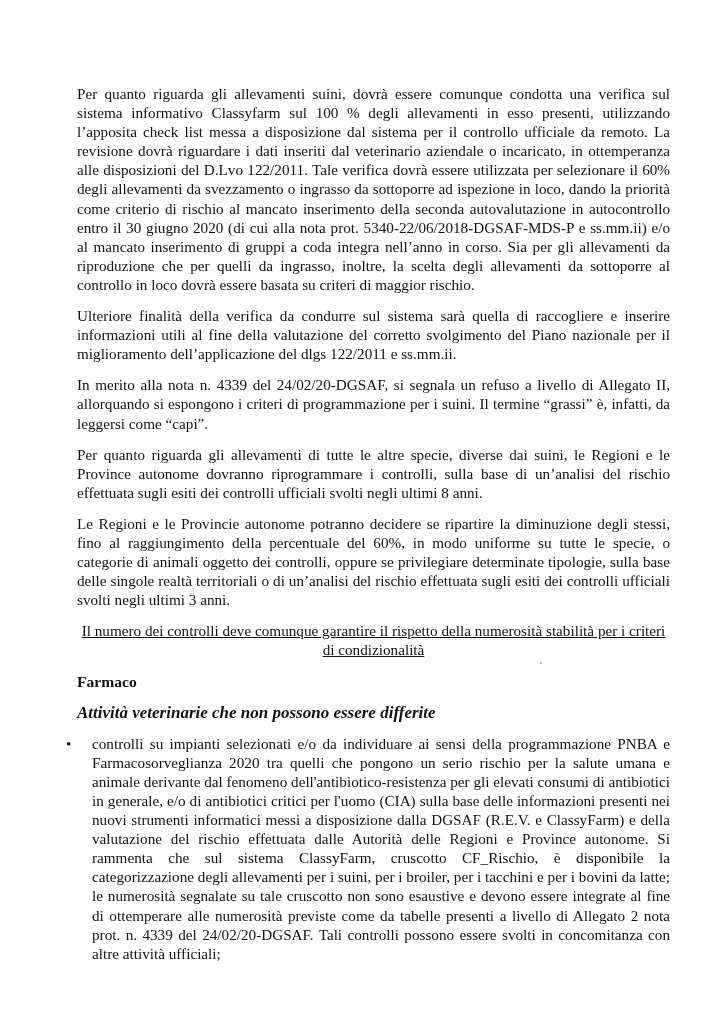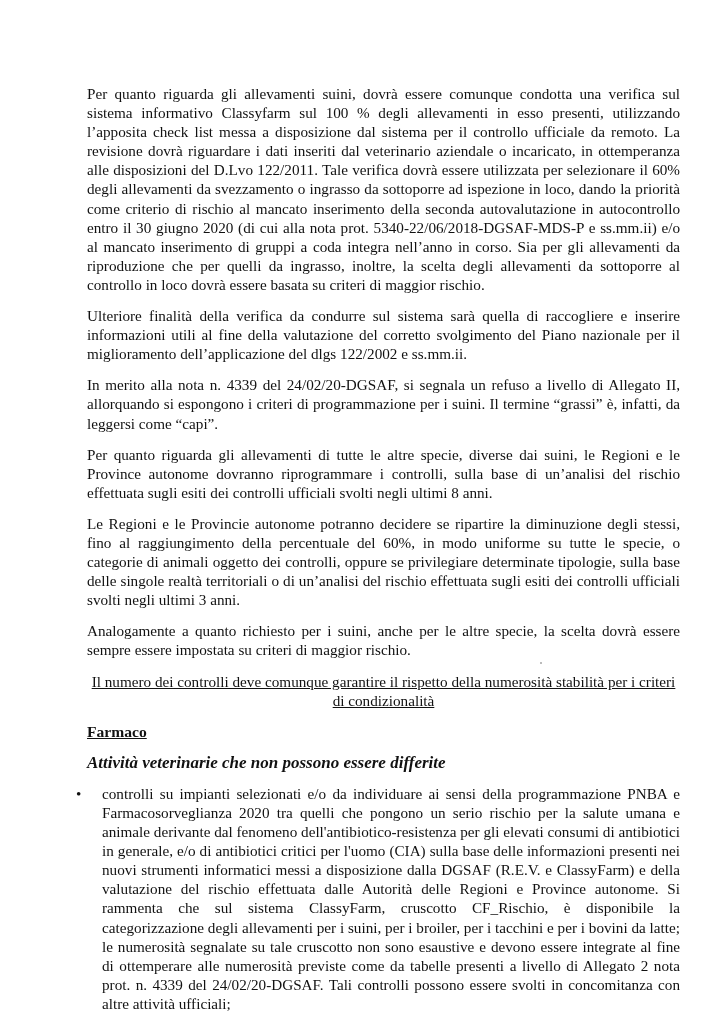--- a/index.html
+++ b/index.html
@@ -1,41 +1,40 @@
 <!DOCTYPE html>
 <html><head>
 <meta charset="utf-8">
 <style>
   html, body { margin: 0; padding: 0; background: #ffffff; }
   body { width: 725px; height: 1024px; position: relative; overflow: hidden; }
   .page {
-    position: absolute; left: 87px; top: 84px; width: 593px;
+    position: absolute; left: 77px; top: 84px; width: 593px;
     font-family: "Liberation Serif", "DejaVu Serif", serif;
     font-size: 15.2px; line-height: 19.1px; color: #111;
     text-align: justify;
   }
   .page p { margin: 0 0 12px 0; }
   .underline { text-decoration: underline; text-align: center; }
-  .heading { font-weight: bold; text-decoration: underline; margin: 0 0 12px 0; font-size: 15.6px; }
+  .heading { font-weight: bold; margin: 0 0 12px 0; font-size: 15.6px; }
   .subheading { font-weight: bold; font-style: italic; margin: 0 0 12px 0; font-size: 17px; }
   ul.bullets { list-style: none; margin: 0; padding: 0; }
   ul.bullets li { position: relative; padding-left: 15px; }
   ul.bullets li .bullet { position: absolute; left: -11px; top: 0; }
   .dot { position: absolute; left: 540px; top: 662px; width: 2px; height: 2px; background: #bbb; }
 </style>
 </head>
 <body>
 
 <div class="page">
   <p>Per quanto riguarda gli allevamenti suini, dovrà essere comunque condotta una verifica sul sistema informativo Classyfarm sul 100 % degli allevamenti in esso presenti, utilizzando l’apposita check list messa a disposizione dal sistema per il controllo ufficiale da remoto. La revisione dovrà riguardare i dati inseriti dal veterinario aziendale o incaricato, in ottemperanza alle disposizioni del D.Lvo 122/2011. Tale verifica dovrà essere utilizzata per selezionare il 60% degli allevamenti da svezzamento o ingrasso da sottoporre ad ispezione in loco, dando la priorità come criterio di rischio al mancato inserimento della seconda autovalutazione in autocontrollo entro il 30 giugno 2020 (di cui alla nota prot. 5340-22/06/2018-DGSAF-MDS-P e ss.mm.ii) e/o al mancato inserimento di gruppi a coda integra nell’anno in corso. Sia per gli allevamenti da riproduzione che per quelli da ingrasso, inoltre, la scelta degli allevamenti da sottoporre al controllo in loco dovrà essere basata su criteri di maggior rischio.</p>
-  <p>Ulteriore finalità della verifica da condurre sul sistema sarà quella di raccogliere e inserire informazioni utili al fine della valutazione del corretto svolgimento del Piano nazionale per il miglioramento dell’applicazione del dlgs 122/2002 e ss.mm.ii.</p>
+  <p>Ulteriore finalità della verifica da condurre sul sistema sarà quella di raccogliere e inserire informazioni utili al fine della valutazione del corretto svolgimento del Piano nazionale per il miglioramento dell’applicazione del dlgs 122/2011 e ss.mm.ii.</p>
   <p>In merito alla nota n. 4339 del 24/02/20-DGSAF, si segnala un refuso a livello di Allegato II, allorquando si espongono i criteri di programmazione per i suini. Il termine “grassi” è, infatti, da leggersi come “capi”.</p>
   <p>Per quanto riguarda gli allevamenti di tutte le altre specie, diverse dai suini, le Regioni e le Province autonome dovranno riprogrammare i controlli, sulla base di un’analisi del rischio effettuata sugli esiti dei controlli ufficiali svolti negli ultimi 8 anni.</p>
   <p>Le Regioni e le Provincie autonome potranno decidere se ripartire la diminuzione degli stessi, fino al raggiungimento della percentuale del 60%, in modo uniforme su tutte le specie, o categorie di animali oggetto dei controlli, oppure se privilegiare determinate tipologie, sulla base delle singole realtà territoriali o di un’analisi del rischio effettuata sugli esiti dei controlli ufficiali svolti negli ultimi 3 anni.</p>
-  <p>Analogamente a quanto richiesto per i suini, anche per le altre specie, la scelta dovrà essere sempre essere impostata su criteri di maggior rischio.</p>
   <p class="underline">Il numero dei controlli deve comunque garantire il rispetto della numerosità stabilità per i criteri di condizionalità</p>
   <div class="heading">Farmaco</div>
   <div class="subheading">Attività veterinarie che non possono essere differite</div>
   <ul class="bullets">
     <li>
       <span class="bullet">•</span>
       <span>controlli su impianti selezionati e/o da individuare ai sensi della programmazione PNBA e Farmacosorveglianza 2020 tra quelli che pongono un serio rischio per la salute umana e animale derivante dal fenomeno dell'antibiotico-resistenza per gli elevati consumi di antibiotici in generale, e/o di antibiotici critici per l'uomo (CIA) sulla base delle informazioni presenti nei nuovi strumenti informatici messi a disposizione dalla DGSAF (R.E.V. e ClassyFarm) e della valutazione del rischio effettuata dalle Autorità delle Regioni e Province autonome. Si rammenta che sul sistema ClassyFarm, cruscotto CF_Rischio, è disponibile la categorizzazione degli allevamenti per i suini, per i broiler, per i tacchini e per i bovini da latte; le numerosità segnalate su tale cruscotto non sono esaustive e devono essere integrate al fine di ottemperare alle numerosità previste come da tabelle presenti a livello di Allegato 2 nota prot. n. 4339 del 24/02/20-DGSAF. Tali controlli possono essere svolti in concomitanza con altre attività ufficiali;</span>
     </li>
   </ul>
 </div>

